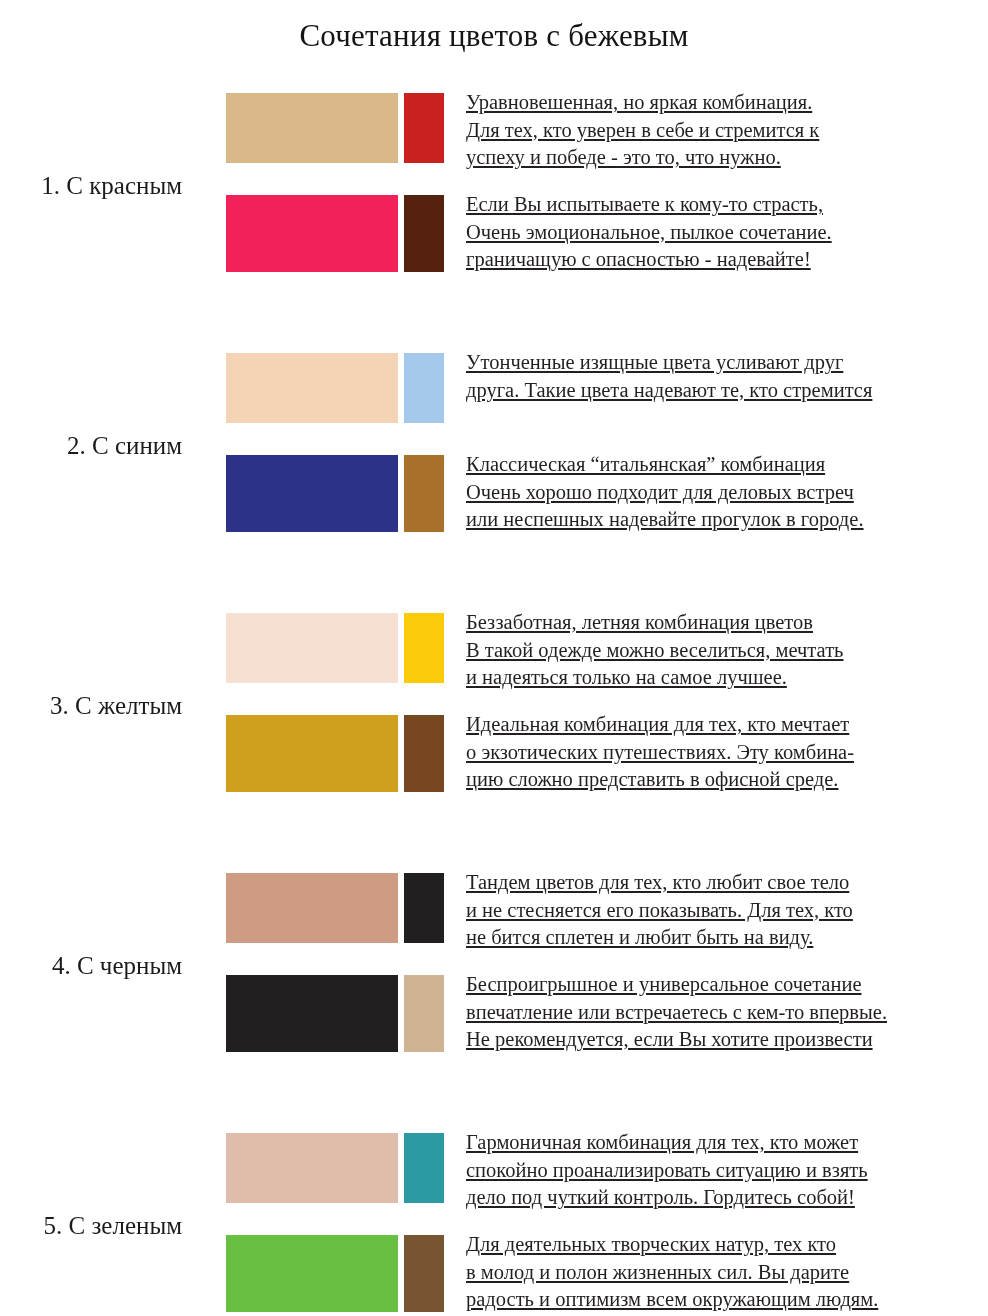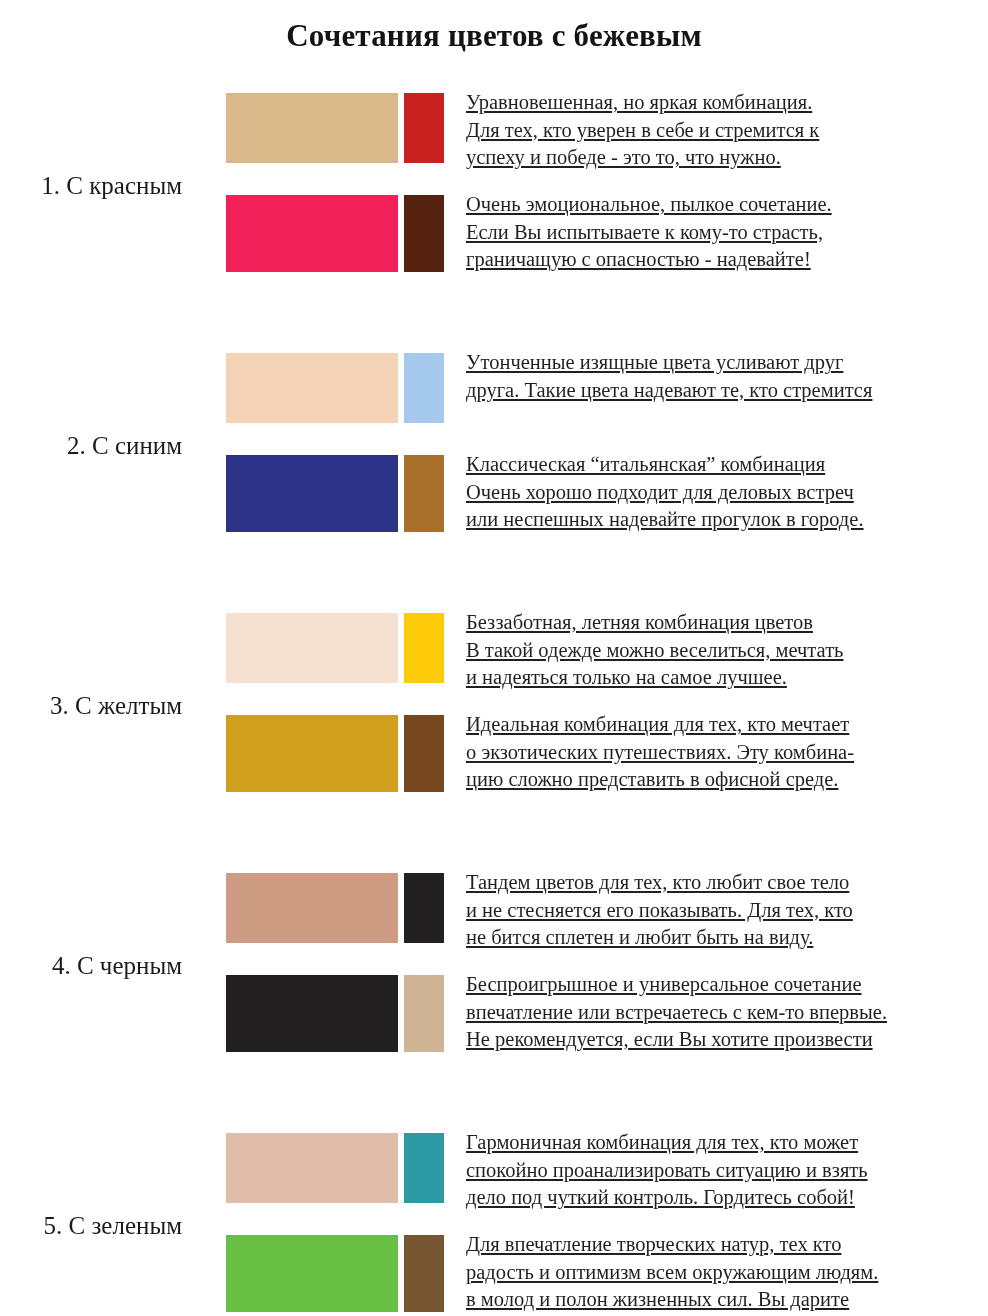--- a/index.html
+++ b/index.html
@@ -16,21 +16,21 @@
     color: #221f1f;
   }
 
   #page-title {
     position: absolute;
     left: 0;
     top: 18px;
     width: 988px;
     text-align: center;
     font-family: "Liberation Serif", "DejaVu Serif", serif;
-    font-weight: bold;
+    font-weight: normal;
     font-size: 31px;
     letter-spacing: 0.2px;
     color: #161314;
   }
 
   .section {
     position: absolute;
     left: 0;
     width: 988px;
   }
@@ -94,22 +94,22 @@
         <div class="combo-text">
           <span class="line">Уравновешенная, но яркая комбинация.</span>
           <span class="line">Для тех, кто уверен в себе и стремится к</span>
           <span class="line">успеху и победе - это то, что нужно.</span>
         </div>
       </div>
       <div class="combo" style="top: 102px;">
         <div class="swatch-main" style="height: 77px; background: rgb(242, 33, 89);"></div>
         <div class="swatch-accent" style="height: 77px; background: rgb(85, 34, 15);"></div>
         <div class="combo-text">
+          <span class="line">Если Вы испытываете к кому-то страсть,</span>
           <span class="line">Очень эмоциональное, пылкое сочетание.</span>
-          <span class="line">Если Вы испытываете к кому-то страсть,</span>
           <span class="line">граничащую с опасностью - надевайте!</span>
         </div>
       </div>
     </div>
     <div class="section" style="top: 353px;">
       <div class="section-label" style="top: 78px;">2. С синим</div>
       <div class="combo" style="top: 0px;">
         <div class="swatch-main" style="height: 70px; background: rgb(245, 211, 182);"></div>
         <div class="swatch-accent" style="height: 70px; background: rgb(165, 201, 236);"></div>
         <div class="combo-text">
@@ -177,19 +177,19 @@
         <div class="combo-text">
           <span class="line">Гармоничная комбинация для тех, кто может</span>
           <span class="line">спокойно проанализировать ситуацию и взять</span>
           <span class="line">дело под чуткий контроль. Гордитесь собой!</span>
         </div>
       </div>
       <div class="combo" style="top: 102px;">
         <div class="swatch-main" style="height: 77px; background: rgb(105, 191, 66);"></div>
         <div class="swatch-accent" style="height: 77px; background: rgb(119, 85, 48);"></div>
         <div class="combo-text">
-          <span class="line">Для впечатление творческих натур, тех кто</span>
+          <span class="line">Для деятельных творческих натур, тех кто</span>
+          <span class="line">в молод и полон жизненных сил. Вы дарите</span>
           <span class="line">радость и оптимизм всем окружающим людям.</span>
-          <span class="line">в молод и полон жизненных сил. Вы дарите</span>
         </div>
       </div>
     </div>
   </div>
 
 </body></html>

